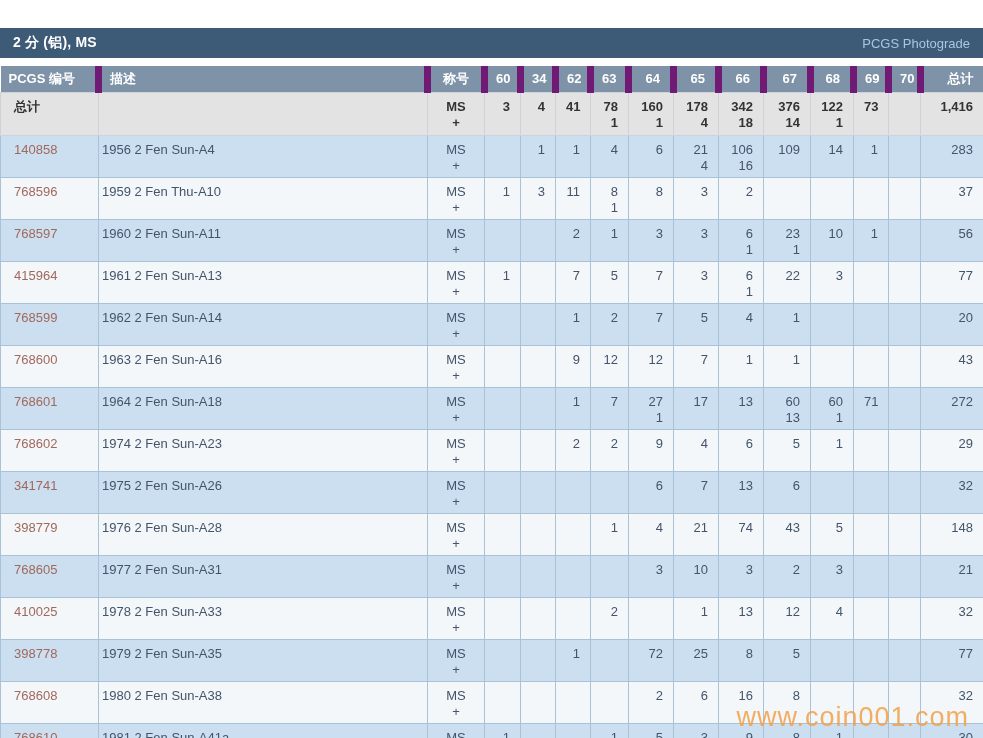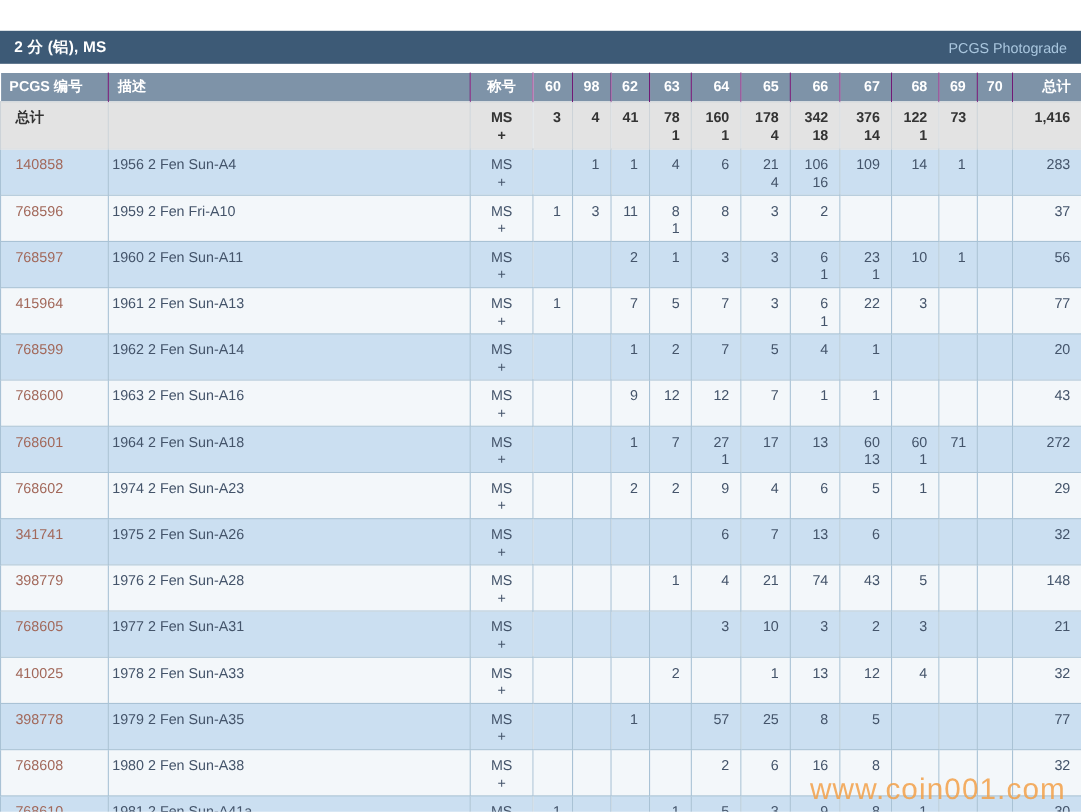--- a/index.html
+++ b/index.html
@@ -15,21 +15,21 @@
   }
   .titlebar .title{font-size:14px;font-weight:bold;letter-spacing:.2px;}
   .titlebar .pg-link{font-size:13px;color:#a9c6de;cursor:pointer;text-decoration:none;}
   
   table{
     border-collapse:collapse;table-layout:fixed;width:983px;margin-top:8px;
   }
   th{
     background:#7e93a8;color:#ffffff;font-size:13px;font-weight:bold;
     height:26px;padding:2px 8px;box-sizing:border-box;
-    border-left:1px solid #701a75;white-space:nowrap;overflow:hidden;
+    border-left:7px solid #701a75;white-space:nowrap;overflow:hidden;
   }
   th:first-child{border-left:none;}
   th.al{text-align:left;}
   th.ar{text-align:right;padding-right:10px;}
   th.ac{text-align:center;}
   td{
     vertical-align:top;font-size:13px;color:#44546a;
     padding:6px 10px 0 10px;box-sizing:border-box;
     border:1px solid #a9c2d5;line-height:1.3;
     white-space:nowrap;overflow:hidden;
@@ -81,21 +81,21 @@
     <col style="width:35px">
       <col style="width:32px">
       <col style="width:63px">
   </colgroup>
   <thead>
     <tr id="hdr-row">
         <th class="al">PCGS 编号</th>
         <th class="al">描述</th>
         <th class="ac">称号</th>
         <th class="ar">60</th>
-        <th class="ar">98</th>
+        <th class="ar">34</th>
         <th class="ar">62</th>
         <th class="ar">63</th>
         <th class="ar">64</th>
         <th class="ar">65</th>
         <th class="ar">66</th>
         <th class="ar">67</th>
         <th class="ar">68</th>
         <th class="ar">69</th>
         <th class="ar">70</th>
         <th class="ar">总计</th>
@@ -131,21 +131,21 @@
         <td class="num"><span>21</span><span class="l2">4</span></td>
         <td class="num"><span>106</span><span class="l2">16</span></td>
         <td class="num"><span>109</span></td>
         <td class="num"><span>14</span></td>
         <td class="num"><span>1</span></td>
         <td class="num"><span></span></td>
         <td class="num"><span>283</span></td>
       </tr>
       <tr class="data-row even">
         <td class="pcgs"><span>768596</span></td>
-        <td class="desc">1959 2 Fen Fri-A10</td>
+        <td class="desc">1959 2 Fen Thu-A10</td>
         <td class="desig"><span>MS</span><span class="l2">+</span></td>
         <td class="num"><span>1</span></td>
         <td class="num"><span>3</span></td>
         <td class="num"><span>11</span></td>
         <td class="num"><span>8</span><span class="l2">1</span></td>
         <td class="num"><span>8</span></td>
         <td class="num"><span>3</span></td>
         <td class="num"><span>2</span></td>
         <td class="num"><span></span></td>
         <td class="num"><span></span></td>
@@ -324,21 +324,21 @@
         <td class="num"><span>32</span></td>
       </tr>
       <tr class="data-row odd">
         <td class="pcgs"><span>398778</span></td>
         <td class="desc">1979 2 Fen Sun-A35</td>
         <td class="desig"><span>MS</span><span class="l2">+</span></td>
         <td class="num"><span></span></td>
         <td class="num"><span></span></td>
         <td class="num"><span>1</span></td>
         <td class="num"><span></span></td>
-        <td class="num"><span>57</span></td>
+        <td class="num"><span>72</span></td>
         <td class="num"><span>25</span></td>
         <td class="num"><span>8</span></td>
         <td class="num"><span>5</span></td>
         <td class="num"><span></span></td>
         <td class="num"><span></span></td>
         <td class="num"><span></span></td>
         <td class="num"><span>77</span></td>
       </tr>
       <tr class="data-row even">
         <td class="pcgs"><span>768608</span></td>

